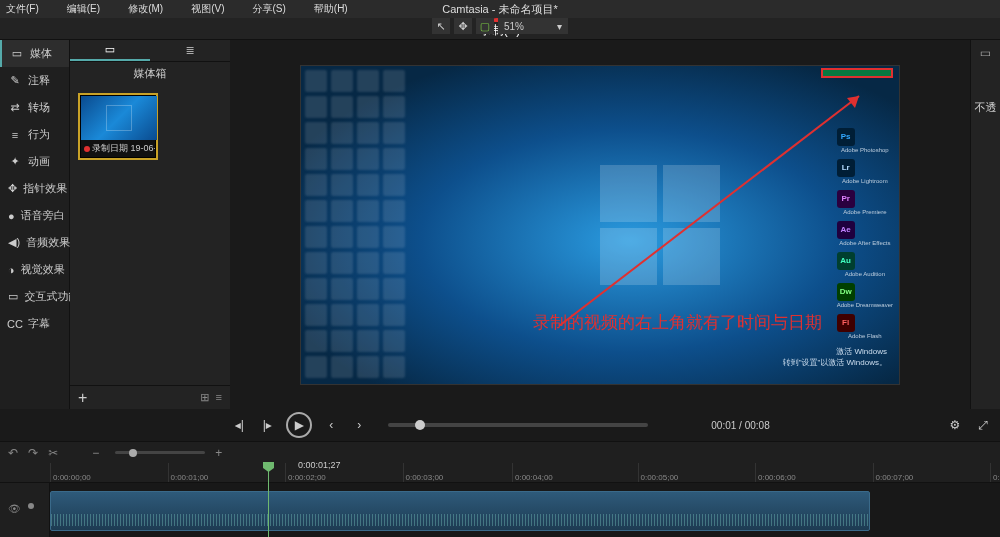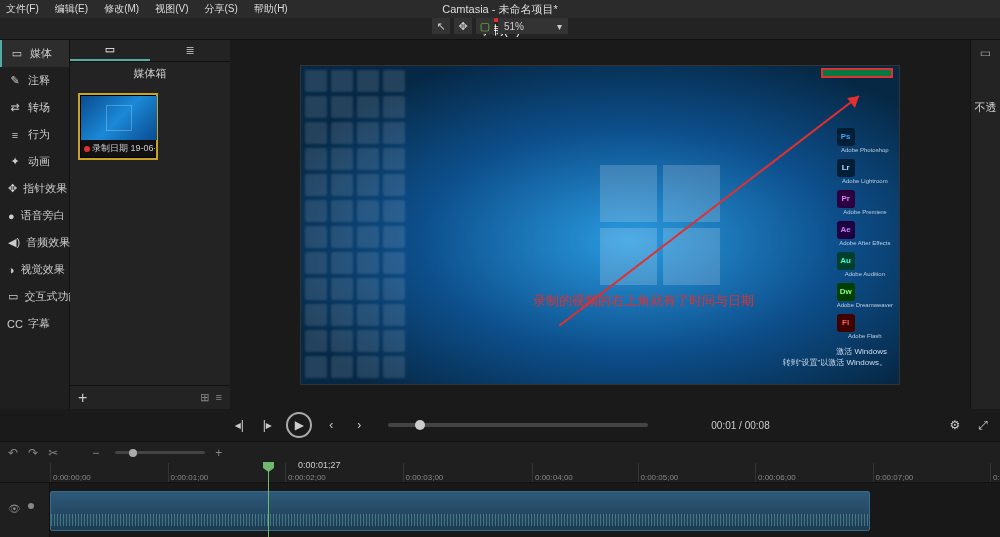--- a/index.html
+++ b/index.html
@@ -1,19 +1,19 @@
 <!DOCTYPE html>
 <html><head>
 <meta charset="utf-8">
 <style>
   * { margin: 0; padding: 0; box-sizing: border-box; font-family: "Microsoft YaHei", Arial, sans-serif; }
   html, body { width: 1000px; height: 537px; background: #1a1a1a; color: #ccc; font-size: 11px; overflow: hidden; }
 
   
-  .menubar { height: 18px; background: #2b2b2b; display: flex; align-items: center; padding: 0 6px; gap: 16px; color: #ddd; font-size: 10px; }
+  .menubar { height: 18px; background: #2b2b2b; display: flex; align-items: center; padding: 0 6px; gap: 28px; color: #ddd; font-size: 10px; }
   .menubar .title { position: absolute; left: 50%; transform: translateX(-50%); color: #ddd; font-size: 11px; }
 
   
   .recordbar { height: 22px; background: #232323; display: flex; align-items: center; padding: 0 8px; border-bottom: 1px solid #111; }
   .rec-dot { width: 10px; height: 10px; border-radius: 50%; background: #e03030; margin-right: 6px; }
   .rec-label { color: #fff; font-size: 12px; }
   .zoom-toolbar { position: absolute; left: 50%; transform: translateX(-50%); display: flex; align-items: center; gap: 4px; }
   .zoom-toolbar .btn { width: 18px; height: 16px; background: #333; display: flex; align-items: center; justify-content: center; font-size: 11px; color: #ccc; cursor: pointer; }
   .zoom-toolbar .btn.crop { color: #7ac943; }
   .zoom-select { width: 70px; height: 16px; background: #333; color: #ccc; display: flex; align-items: center; justify-content: space-between; padding: 0 6px; font-size: 10px; cursor: pointer; }
@@ -50,21 +50,21 @@
   .canvas { position: relative; width: 600px; height: 320px; background: radial-gradient(ellipse at 55% 55%, #2a9be0 0%, #0d4f8c 45%, #062845 80%); border: 1px solid #333; overflow: hidden; }
   .desktop-icons-left { position: absolute; left: 4px; top: 4px; display: grid; grid-template-columns: repeat(4, 22px); grid-auto-rows: 22px; gap: 4px; }
   .desktop-icons-left .di { width: 22px; height: 22px; background: rgba(255,255,255,.12); filter: blur(1px); border-radius: 2px; }
   .desktop-icons-right { position: absolute; right: 6px; top: 62px; display: flex; flex-direction: column; gap: 6px; }
   .app-icon { width: 18px; height: 18px; border-radius: 3px; display: flex; align-items: center; justify-content: center; font-size: 8px; font-weight: bold; color: #fff; }
   .app-label { font-size: 6px; color: #bcd; text-align: center; line-height: 1; margin-top: 1px; }
   .win-logo { position: absolute; left: 50%; top: 50%; width: 120px; height: 120px; transform: translate(0,-50%); display: grid; grid-template-columns: 1fr 1fr; grid-template-rows: 1fr 1fr; gap: 6px; opacity: .35; }
   .win-logo div { background: rgba(255,255,255,.5); }
   .annotation-box { position: absolute; right: 6px; top: 2px; width: 72px; height: 10px; border: 2px solid #e03030; background: rgba(10,200,60,.5); }
   .annotation-arrow { position: absolute; left: 258px; top: 20px; width: 320px; height: 240px; pointer-events: none; }
-  .annotation-text { position: absolute; left: 232px; top: 226px; color: #e03030; font-size: 13px; white-space: nowrap; }
+  .annotation-text { position: absolute; left: 232px; top: 245px; color: #e03030; font-size: 17px; white-space: nowrap; }
   .watermark { position: absolute; right: 12px; bottom: 16px; text-align: right; color: #cde; font-size: 8px; }
 
   
   .rightbar { width: 30px; background: #232323; border-left: 1px solid #111; display: flex; flex-direction: column; align-items: center; padding-top: 6px; gap: 40px; }
   .rightbar .ico { color: #aaa; font-size: 12px; cursor: pointer; }
   .rightbar .txt { font-size: 11px; color: #ccc; }
 
   
   .playback { height: 32px; display: flex; align-items: center; justify-content: center; gap: 10px; background: #1a1a1a; padding: 0 12px; }
   .pb-btn { width: 18px; height: 18px; display: flex; align-items: center; justify-content: center; color: #ccc; cursor: pointer; font-size: 12px; }
@@ -343,21 +343,21 @@
   <div class="tl-left">
     <span class="plus">+</span>
     <span class="eye">👁</span>
     <span class="dot"></span>
   </div>
   <div class="tl-ruler" id="tl-ruler">
       <div class="tick" style="left: 50px;">0:00:00;00</div>
       <div class="tick" style="left: 167.5px;">0:00:01;00</div>
       <div class="tick" style="left: 285px;">0:00:02;00</div>
       <div class="tick" style="left: 402.5px;">0:00:03;00</div>
-      <div class="tick" style="left: 532px;">0:00:04;00</div>
+      <div class="tick" style="left: 512px;">0:00:04;00</div>
       <div class="tick" style="left: 637.5px;">0:00:05;00</div>
       <div class="tick" style="left: 755px;">0:00:06;00</div>
       <div class="tick" style="left: 872.5px;">0:00:07;00</div>
       <div class="tick" style="left: 990px;">0:00:08;00</div>
     </div>
   <div class="clip" style="left:50px; width:820px;">
     <div class="wave"></div>
   </div>
   <div class="playhead" style="left:268px;">
     <div class="head"></div>

